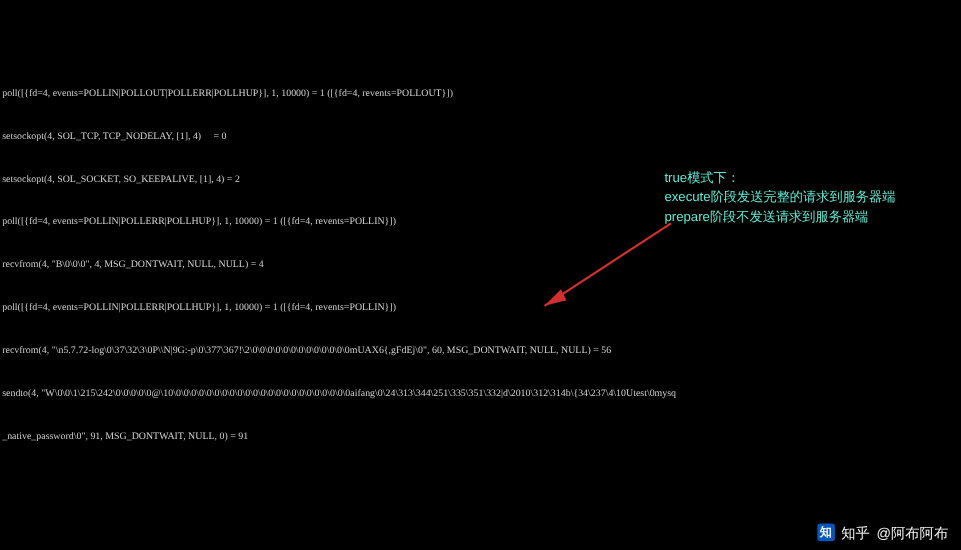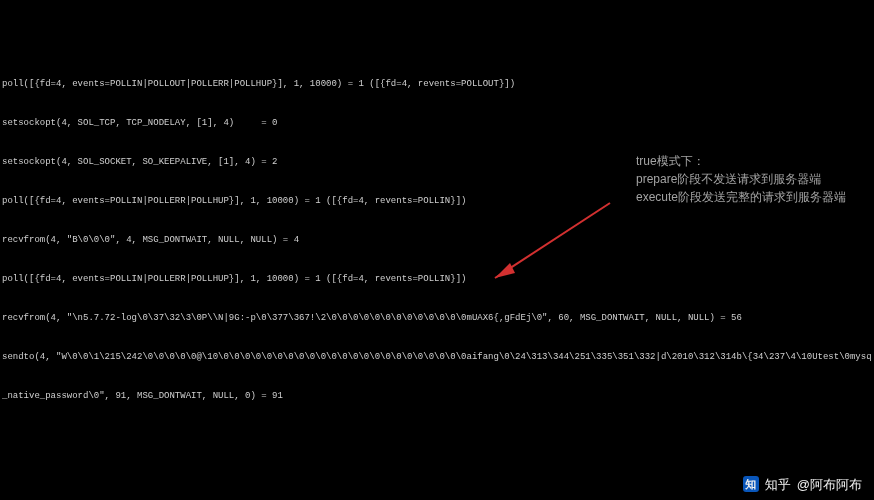--- a/index.html
+++ b/index.html
@@ -9,26 +9,26 @@
     background: #000;
     font-family: Menlo, Consolas, "Courier New", monospace;
     font-size: 9px;
     line-height: 13px;
     color: #d0d0d0;
     overflow: hidden;
     position: relative;
     white-space: pre;
   }
   .term { padding: 0 2px; }
-  .line { white-space: pre; }
+  .line { white-space: pre; font-family: Liberation Serif, serif; }
   .anno {
     position: absolute;
-    left: 636px;
+    left: 604px;
     top: 152px;
-    color: #a3a3a3;
+    color: #5eead4;
     font-size: 12px;
     line-height: 18px;
     white-space: normal;
     font-family: "PingFang SC","Microsoft YaHei",sans-serif;
   }
   .arrow {
     position: absolute;
     left: 480px;
     top: 198px;
     width: 140px;
@@ -104,22 +104,22 @@
   
   
   
   
   
   
 </div>
 
 <div class="anno">
   <div>true模式下：</div>
+  <div>execute阶段发送完整的请求到服务器端</div>
   <div>prepare阶段不发送请求到服务器端</div>
-  <div>execute阶段发送完整的请求到服务器端</div>
 </div>
 
 <svg class="arrow" viewBox="0 0 140 90">
   <line x1="130" y1="5" x2="15" y2="80"></line>
   <polygon points="15,80 30,65 35,75"></polygon>
 </svg>
 
 <div class="watermark">
   <span class="wm-icon">知</span>
   <span>知乎</span>

